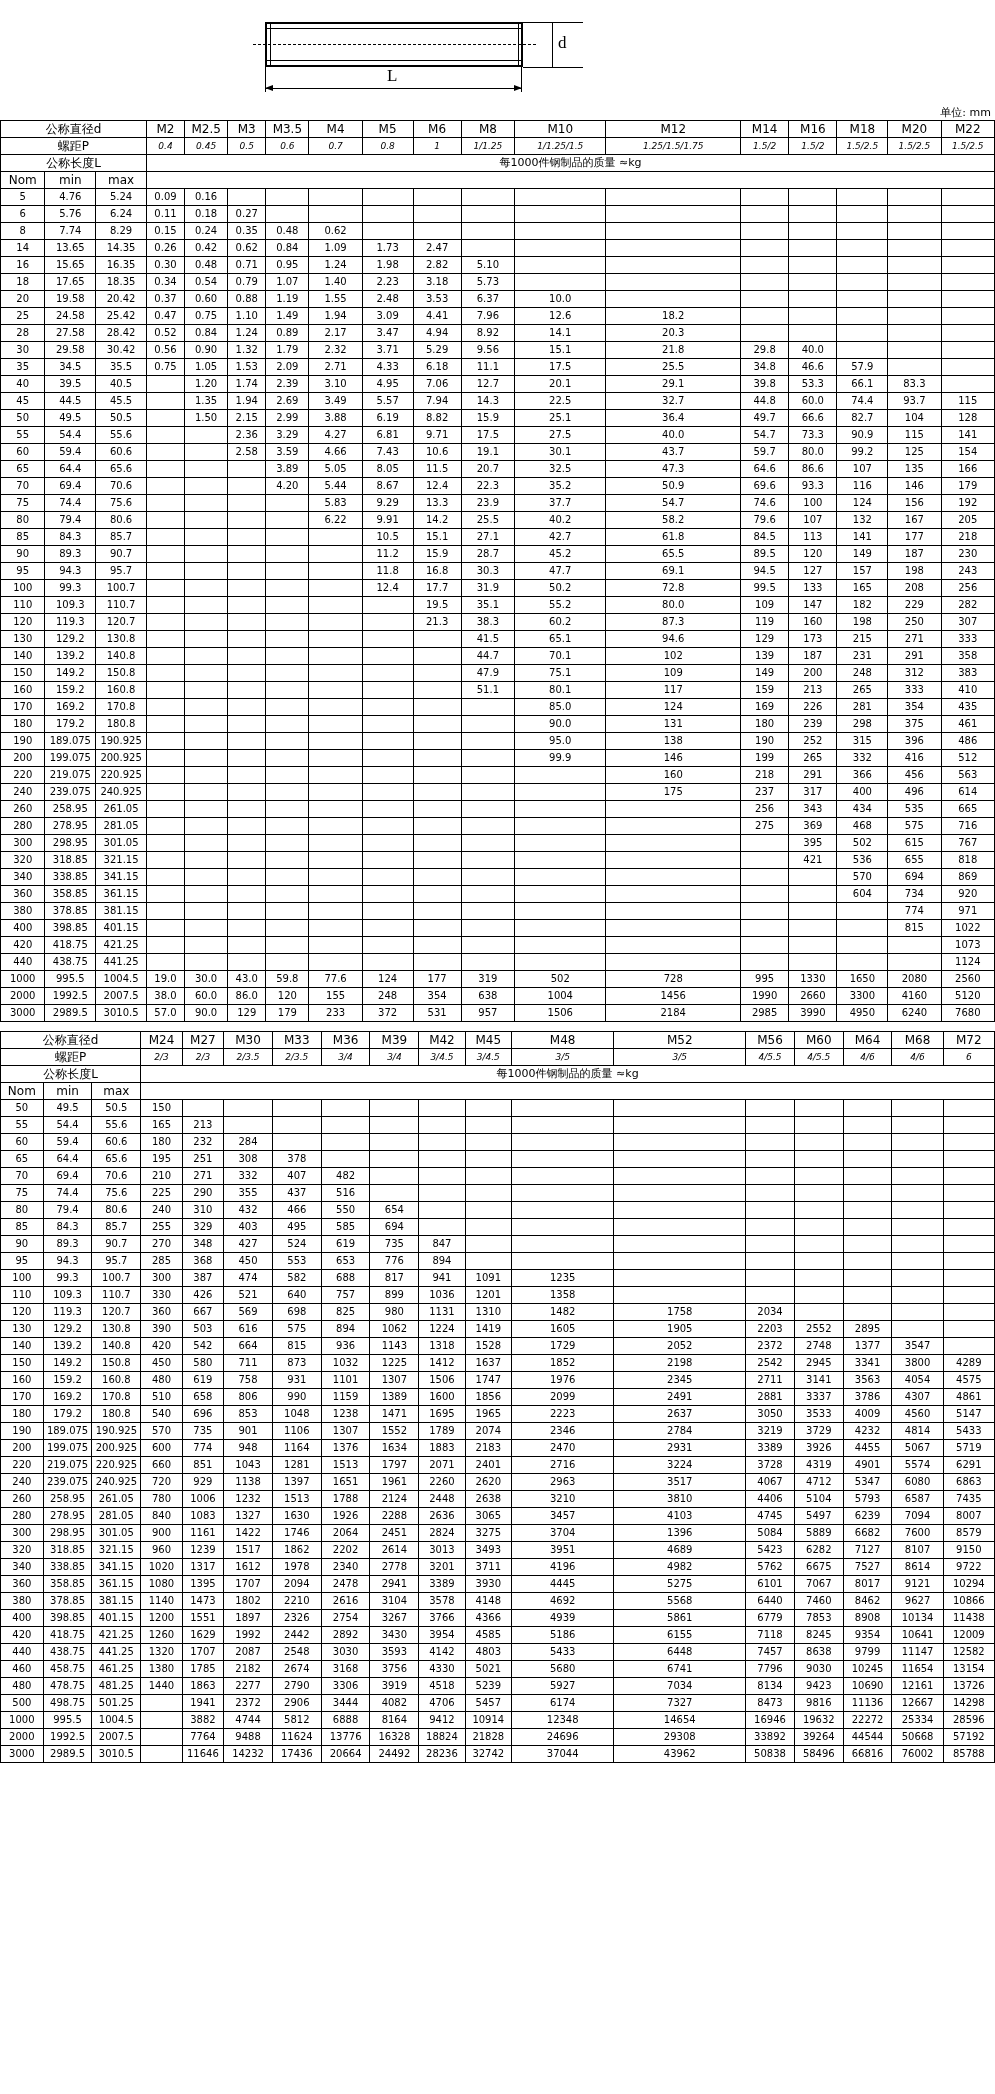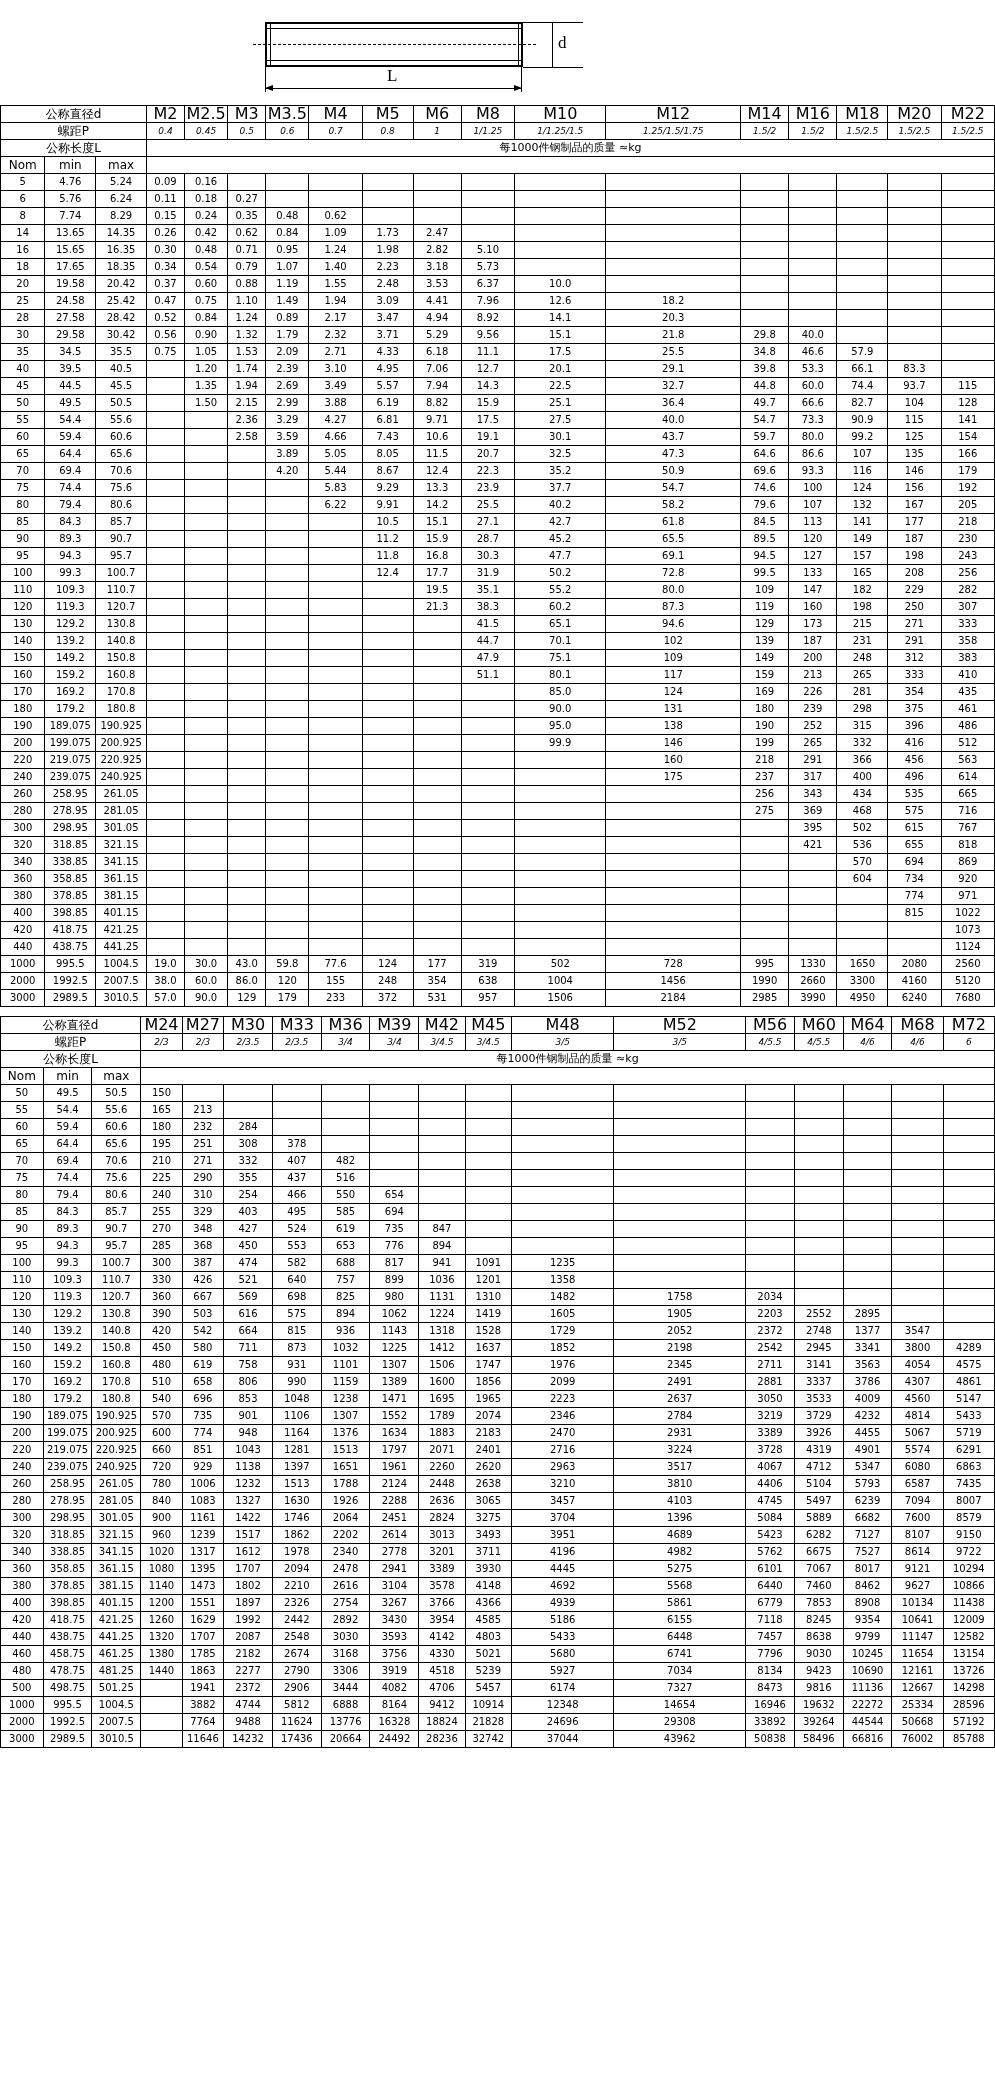--- a/index.html
+++ b/index.html
@@ -58,21 +58,21 @@
     border:1px solid #000;
     text-align:center;
     vertical-align:middle;
     height:16px;
     line-height:16px;
     padding:0;
     overflow:hidden;
     white-space:nowrap;
     font-weight:normal;
   }
-  .hd{font-size:16px;}
+  .hd{font-size:12px;}
   .hd-cn{font-size:12px;font-family:"DejaVu Sans","Liberation Sans",sans-serif;margin-top:36px;}
   .tiny{font-size:9px;font-style:italic;}
   .gap{height:9px;}
   tr.datarow td{height:16px;}
   .lbl3{font-size:12px;}
   .massline{font-size:11px;}
 </style>
 </head>
 <body>
 
@@ -92,20 +92,21 @@
     <div class="dim-d-label">d</div>
 
     <div class="dim-L-ext-l"></div>
     <div class="dim-L-ext-r"></div>
     <div class="dim-L-line"></div>
     <div class="arrow l"></div>
     <div class="arrow r"></div>
     <div class="dim-L-label">L</div>
   </div>
 
+  <div class="unit-note">单位: mm</div>
 
   <table class="spec" id="table1">
     <colgroup id="cg1">
         <col style="width: 35px;">
         <col style="width: 40px;">
         <col style="width: 40px;">
         <col style="width: 30px;">
         <col style="width: 34px;">
         <col style="width: 30px;">
         <col style="width: 34px;">
@@ -1344,21 +1345,21 @@
           <td></td>
           <td></td>
           <td></td>
         </tr>
         <tr class="datarow">
           <td>80</td>
           <td>79.4</td>
           <td>80.6</td>
           <td>240</td>
           <td>310</td>
-          <td>254</td>
+          <td>432</td>
           <td>466</td>
           <td>550</td>
           <td>654</td>
           <td></td>
           <td></td>
           <td></td>
           <td></td>
           <td></td>
           <td></td>
           <td></td>

